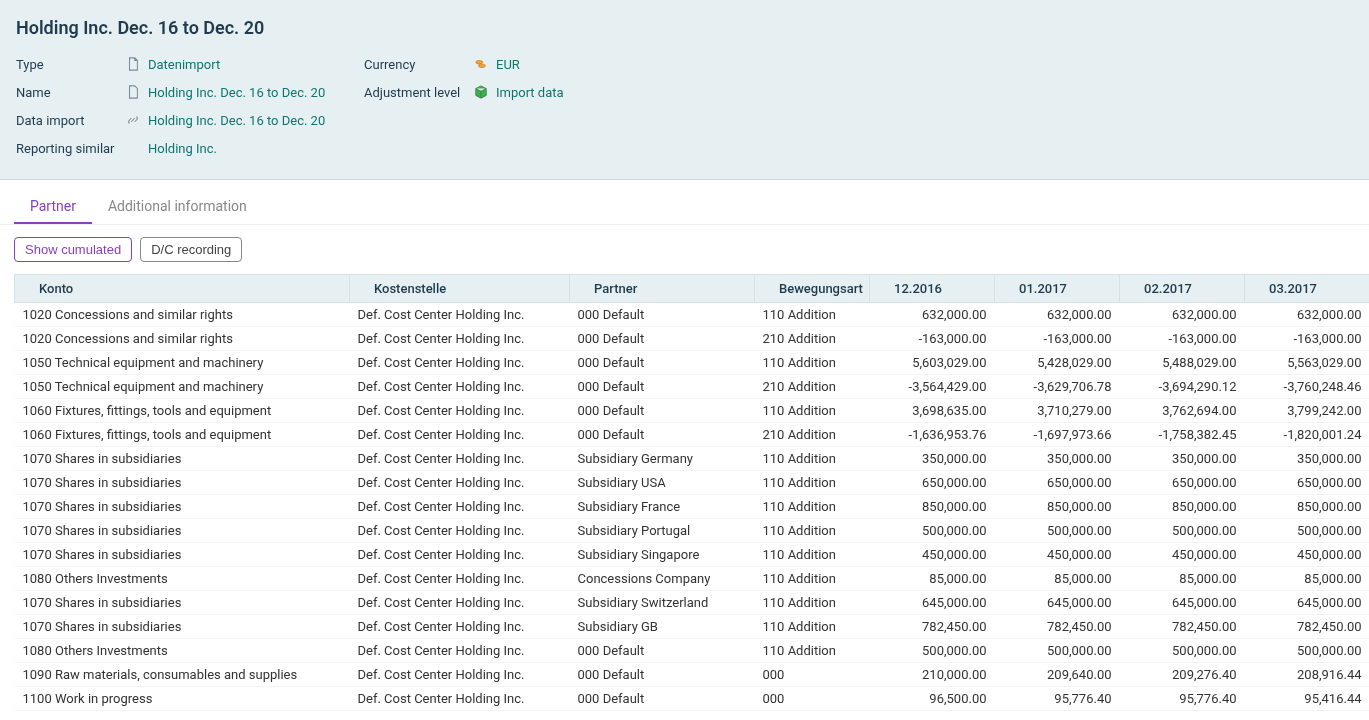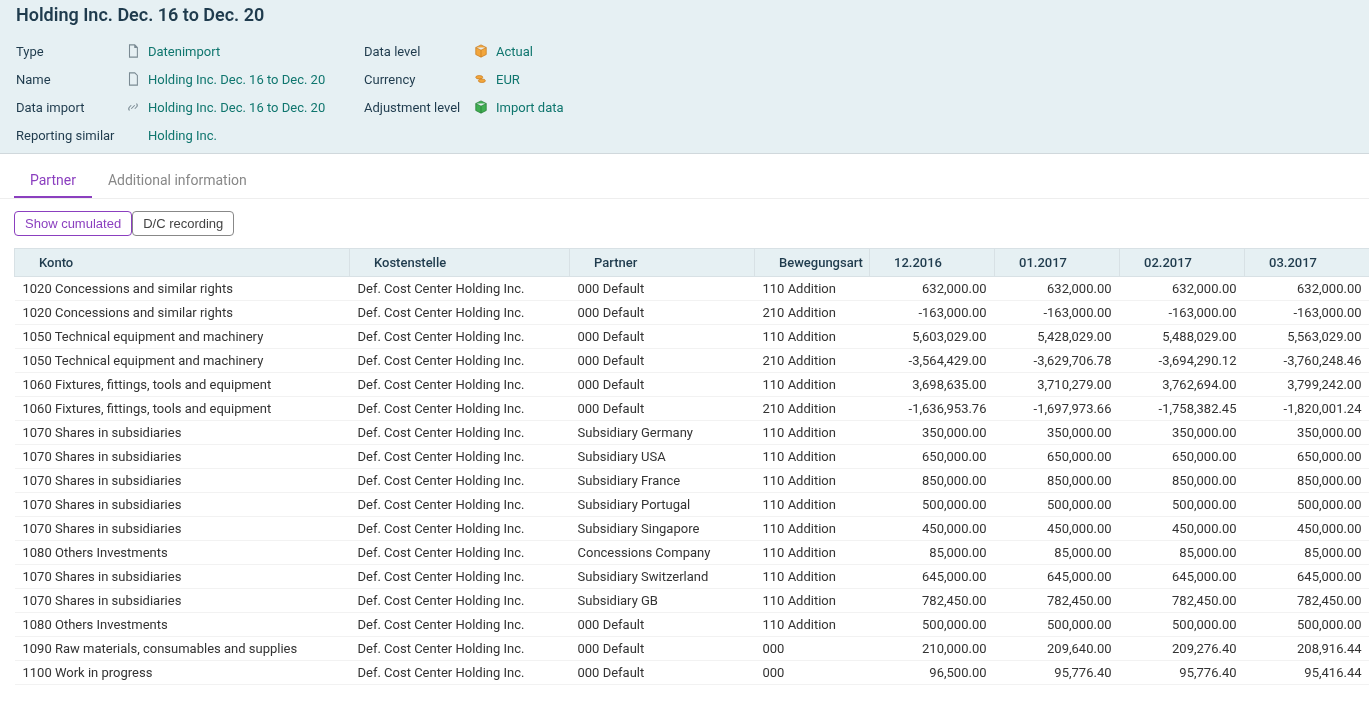--- a/index.html
+++ b/index.html
@@ -1,35 +1,35 @@
 <!DOCTYPE html>
 <html><head>
 <meta charset="utf-8">
 <style>
   * { box-sizing: border-box; margin: 0; padding: 0; }
   body { font-family: -apple-system, BlinkMacSystemFont, "Segoe UI", Roboto, Arial, sans-serif; font-size: 13px; color: #333; background: #fff; }
-  .header-panel { background: #e6f0f3; padding: 4px 16px; border-bottom: 1px solid #d0d8dc; }
+  .header-panel { background: #e6f0f3; padding: 17px 16px; border-bottom: 1px solid #d0d8dc; }
   .page-title { font-size: 18px; font-weight: 600; color: #1f3b4d; margin-bottom: 12px; }
   .meta-grid { display: flex; flex-wrap: wrap; }
   .meta-col { display: flex; flex-direction: column; }
   .meta-col.left { width: 348px; }
   .meta-col.right { width: 330px; }
   .meta-row { display: flex; align-items: center; height: 28px; color: #1f3b4d; }
   .meta-label { width: 108px; font-size: 13px; color: #1f3b4d; }
   .meta-icon { width: 18px; display:inline-flex; align-items:center; justify-content:center; margin-right:6px; }
   .meta-value { font-size: 13px; color: #0f766e; }
   .checkbox-row { margin-top: 18px; display:flex; align-items:center; }
   .cp-checkbox { width:14px; height:14px; border:1px solid #b9c5cb; border-radius:2px; background:#fff; margin-right:8px; }
   .cp-label { color: #9aaab2; font-size:13px; }
 
   .tabs { display:flex; padding: 0 14px; margin-top: 10px; border-bottom: 1px solid #eee; }
   .tab { padding: 8px 16px; font-size: 14px; color: #888; cursor:pointer; border-bottom: 2px solid transparent; }
   .tab.active { color: #8b3fbf; border-bottom-color: #8b3fbf; }
 
-  .toolbar { padding: 12px 14px; display:flex; gap:0; }
+  .toolbar { padding: 12px 14px; display:flex; gap:8px; }
   .btn { border-radius: 4px; padding: 4px 10px; font-size: 13px; cursor:pointer; background:#fff; }
   .btn-primary-outline { border: 1px solid #8b3fbf; color: #8b3fbf; }
   .btn-outline { border: 1px solid #888; color: #444; }
 
   .table-wrap { padding: 0 14px 8px 14px; }
   table { width: 100%; border-collapse: collapse; table-layout: fixed; }
   thead th { background: #e6f0f3; font-weight: 500; font-size: 13px; color:#1f3b4d; text-align:left; padding:6px 24px; border:1px solid #d8e1e5; }
   thead th.num { text-align:left; }
   tbody td { padding: 4px 8px; font-size: 13px; color:#333; border-bottom: 1px solid #f2f2f2; white-space: nowrap; overflow:hidden; text-overflow:ellipsis;}
   tbody td.num { text-align: right; font-variant-numeric: tabular-nums; }
@@ -73,29 +73,20 @@
           </span>
           <span class="meta-value">Holding Inc. Dec. 16 to Dec. 20</span>
         </div>
         <div class="meta-row">
           <div class="meta-label">Reporting similar</div>
           <span class="meta-icon"></span>
           <span class="meta-value">Holding Inc.</span>
         </div>
       </div>
     <div class="meta-col right" id="meta-right">
-        <div class="meta-row">
-          <div class="meta-label">Data level</div>
-          <span class="meta-icon">
-            <svg width="14" height="14" viewBox="0 0 16 16">
-              <path d="M8 1l6 3v8l-6 3-6-3V4z M2 4l6 3 6-3 M8 7v8" fill="#f2a63c" stroke="#c7781a" stroke-width="0.8"></path>
-            </svg>
-          </span>
-          <span class="meta-value">Actual</span>
-        </div>
         <div class="meta-row">
           <div class="meta-label">Currency</div>
           <span class="meta-icon">
             <svg width="14" height="14" viewBox="0 0 16 16">
               <ellipse cx="6" cy="6" rx="4" ry="2" fill="#f2a63c" stroke="#c7781a" stroke-width="0.8"></ellipse>
               <ellipse cx="9" cy="10" rx="4" ry="2" fill="#f2a63c" stroke="#c7781a" stroke-width="0.8"></ellipse>
             </svg>
           </span>
           <span class="meta-value">EUR</span>
         </div>

